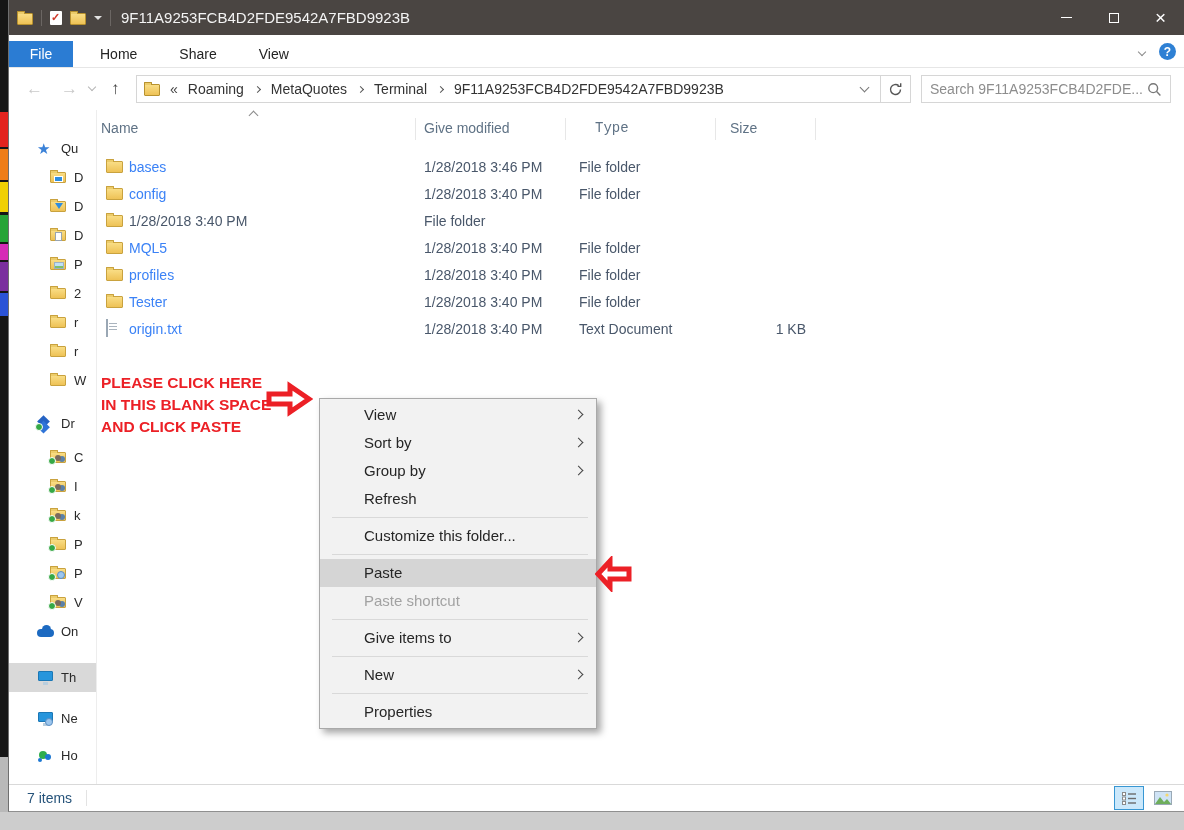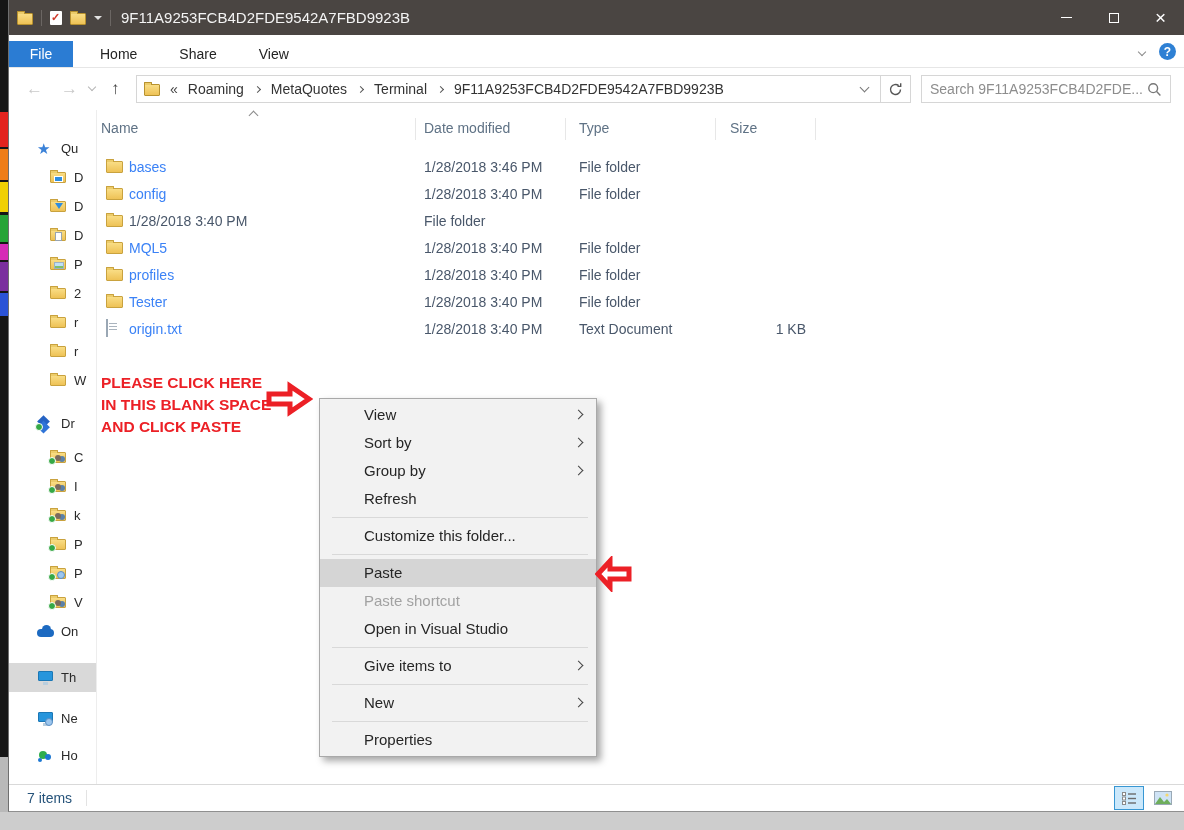--- a/index.html
+++ b/index.html
@@ -345,22 +345,22 @@
             <span class="hg3"></span>
           </span>
           <span>Ho</span>
         </div>
     </div>
 
     <div class="filearea">
       <div class="lheader">
         <span class="sort-caret"></span>
         <span class="hcell" style="left:4px;">Name</span>
-        <span class="hcell" style="left:327px;">Date modified</span>
-        <span class="hcell" style="left:482px;">Type</span>
+        <span class="hcell" style="left:327px;">Give modified</span>
+        <span class="hcell" style="left:498px;font-family:Liberation Mono, monospace;">Type</span>
         <span class="hcell" style="left:633px;">Size</span>
         <span class="hsep" style="left:318px;"></span>
         <span class="hsep" style="left:468px;"></span>
         <span class="hsep" style="left:618px;"></span>
         <span class="hsep" style="left:718px;"></span>
       </div>
 
       <div class="rows">
         <div class="frow">
             <span class="ic" style="position:relative;width:19px;height:17px;">
@@ -436,21 +436,20 @@
       <div class="ctx">
         <div class="menu-item"><span>View</span><span class="mi-chev"></span></div>
         <div class="menu-item"><span>Sort by</span><span class="mi-chev"></span></div>
         <div class="menu-item"><span>Group by</span><span class="mi-chev"></span></div>
         <div class="menu-item"><span>Refresh</span></div>
         <div class="menu-sep"></div>
         <div class="menu-item"><span>Customize this folder...</span></div>
         <div class="menu-sep"></div>
         <div class="menu-item hl"><span>Paste</span></div>
         <div class="menu-item disabled"><span>Paste shortcut</span></div>
-        <div class="menu-item"><span>Open in Visual Studio</span></div>
         <div class="menu-sep"></div>
         <div class="menu-item"><span>Give items to</span><span class="mi-chev"></span></div>
         <div class="menu-sep"></div>
         <div class="menu-item"><span>New</span><span class="mi-chev"></span></div>
         <div class="menu-sep"></div>
         <div class="menu-item"><span>Properties</span></div>
       </div>
 
       <svg class="arrow2" width="38" height="36" viewBox="0 0 38 36">
         <path d="M34 13 H15 V5 L3 18 15 31 V23 H34 Z" fill="#ffffff" stroke="#ec2026" stroke-width="5"></path>

